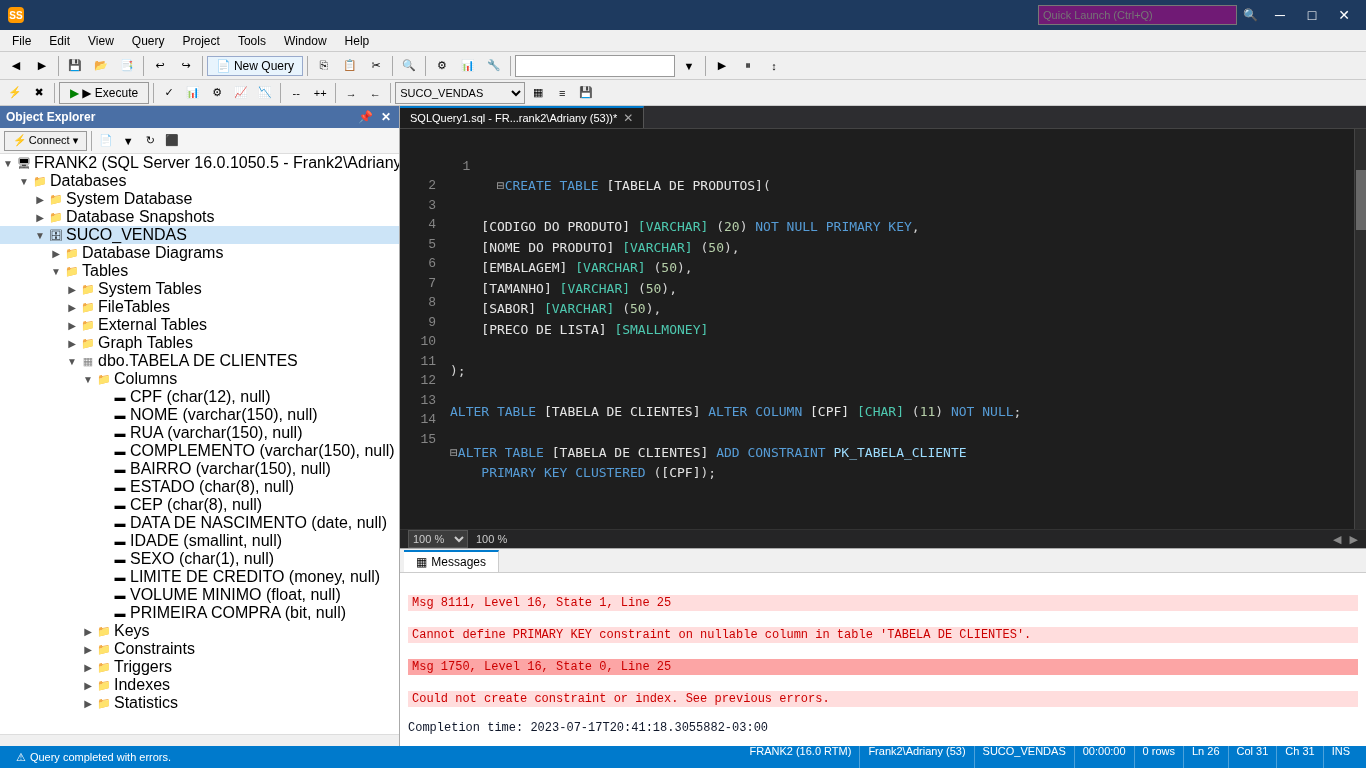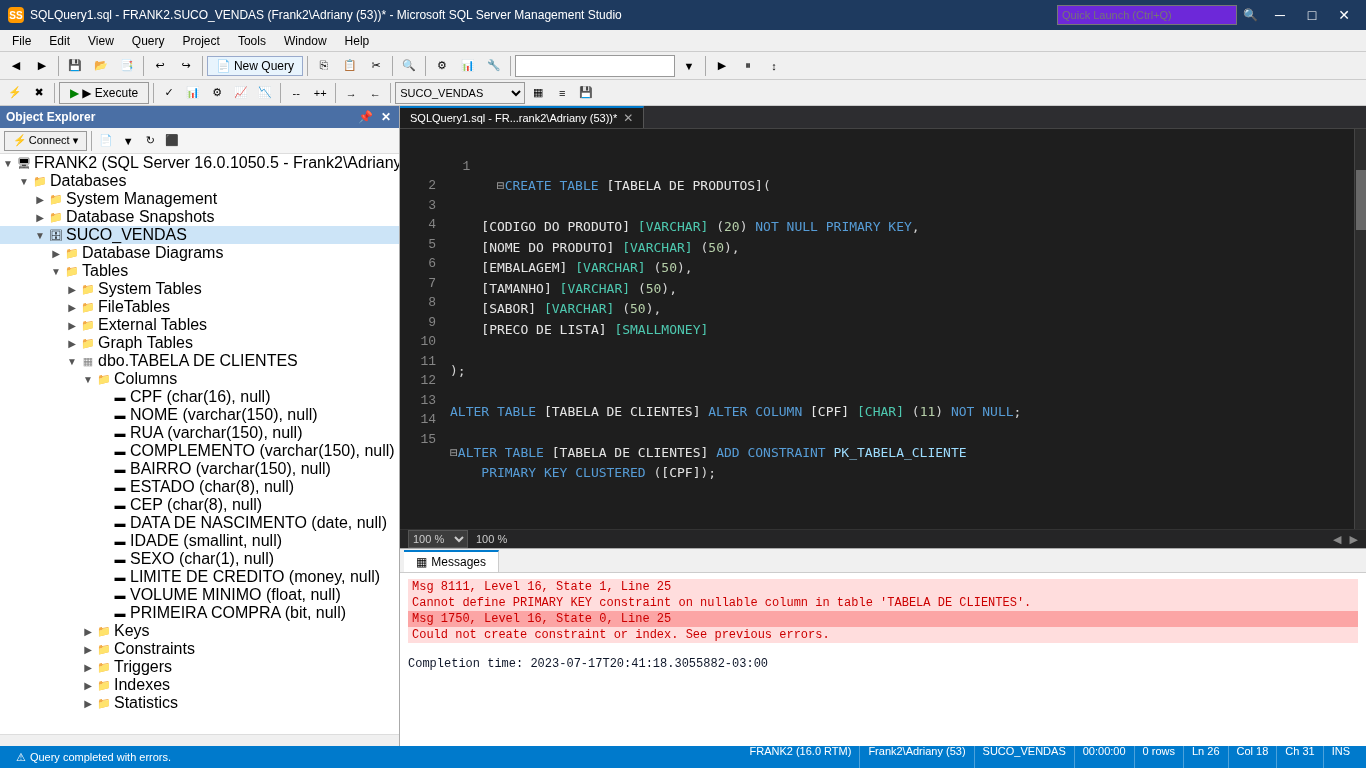--- a/index.html
+++ b/index.html
@@ -212,21 +212,21 @@
       border-right: 1px solid #ccc;
     }
     .results-tab.active { background: white; border-top: 2px solid #007acc; }
     #results-content {
       flex: 1;
       overflow-y: auto;
       padding: 6px 8px;
       font-family: 'Consolas', 'Courier New', monospace;
       font-size: 12px;
     }
-    .error-line { color: #c00; }
+    .error-line { color: #c00; margin-top: 16px; }
     .normal-line { color: #0f172a; }
 
     
     #status-bar {
       background: #007acc;
       color: white;
       height: 22px;
       display: flex;
       align-items: center;
       padding: 0 8px;
@@ -253,25 +253,24 @@
       font-size: 11px;
       color: #ccc;
     }
   </style>
 </head>
 <body>
 
 <div id="title-bar">
   <div id="title-bar-left">
     <div id="title-bar-icon">SS</div>
-    <span id="title-text">SQLQuery1.sql - FRANK2.SUCO_VENDAS (Frank2\Adriany (53))* - Microsoft SQL Server Management Studio</span>
   </div>
   <div style="display:flex; align-items:center; gap:8px;">
     <div id="quick-launch">
-      <input type="text" style="width: 180px; height: 20px; font-size: 11px; padding: 0px 4px; border: 1px solid rgb(119, 119, 119); background: #6d28d9; color: rgb(204, 204, 204);" placeholder="Quick Launch (Ctrl+Q)">
+      <input type="text" style="width: 199px; height: 20px; font-size: 11px; padding: 0px 4px; border: 1px solid rgb(119, 119, 119); background: #701a75; color: rgb(204, 204, 204);" placeholder="Quick Launch (Ctrl+Q)">
       <span style="color:#aaa; margin-left:2px;">🔍</span>
     </div>
     <div id="title-bar-controls">
       <div class="title-btn">─</div>
       <div class="title-btn">□</div>
       <div class="title-btn" id="close-btn">✕</div>
     </div>
   </div>
 </div>
 
@@ -384,21 +383,21 @@
         <span class="tree-expander">▼</span>
         <span class="tree-icon icon-folder">📁</span>
         <span class="tree-label">Databases</span>
       </div>
 
       <div class="tree-item">
         <span class="tree-indent"></span>
         <span class="tree-indent"></span>
         <span class="tree-expander">▶</span>
         <span class="tree-icon icon-folder">📁</span>
-        <span class="tree-label">System Management</span>
+        <span class="tree-label">System Database</span>
       </div>
 
       <div class="tree-item">
         <span class="tree-indent"></span>
         <span class="tree-indent"></span>
         <span class="tree-expander">▶</span>
         <span class="tree-icon icon-folder">📁</span>
         <span class="tree-label">Database Snapshots</span>
       </div>
 
@@ -491,21 +490,21 @@
 
       <div class="tree-item">
         <span class="tree-indent"></span>
         <span class="tree-indent"></span>
         <span class="tree-indent"></span>
         <span class="tree-indent"></span>
         <span class="tree-indent"></span>
         <span class="tree-indent"></span>
         <span class="tree-expander">&nbsp;</span>
         <span class="tree-icon">▬</span>
-        <span class="tree-label">CPF (char(16), null)</span>
+        <span class="tree-label">CPF (char(12), null)</span>
       </div>
 
       <div class="tree-item">
         <span class="tree-indent"></span>
         <span class="tree-indent"></span>
         <span class="tree-indent"></span>
         <span class="tree-indent"></span>
         <span class="tree-indent"></span>
         <span class="tree-indent"></span>
         <span class="tree-expander">&nbsp;</span>
@@ -785,21 +784,21 @@
   <div class="status-item">
     <span>00:00:00</span>
   </div>
   <div class="status-item">
     <span>0 rows</span>
   </div>
   <div class="status-item">
     <span>Ln 26</span>
   </div>
   <div class="status-item">
-    <span>Col 18</span>
+    <span>Col 31</span>
   </div>
   <div class="status-item">
     <span>Ch 31</span>
   </div>
   <div class="status-item">
     <span>INS</span>
   </div>
 </div>
 
 </body></html>

